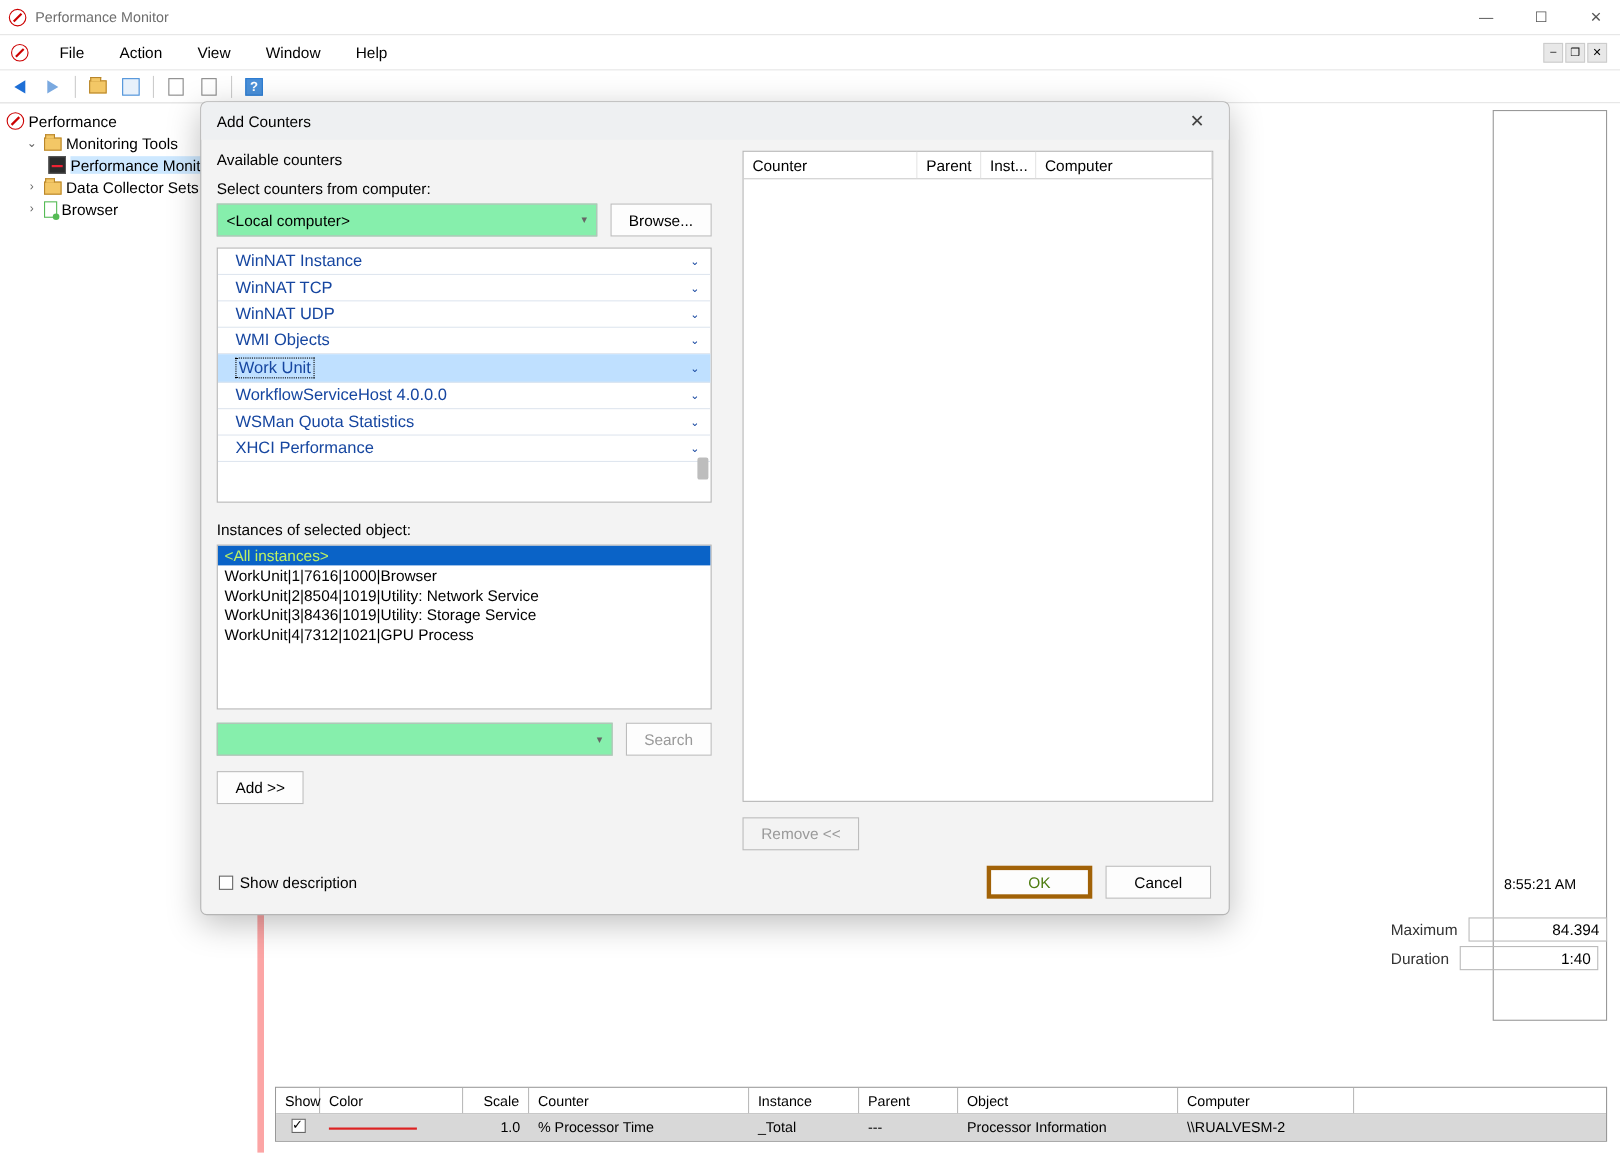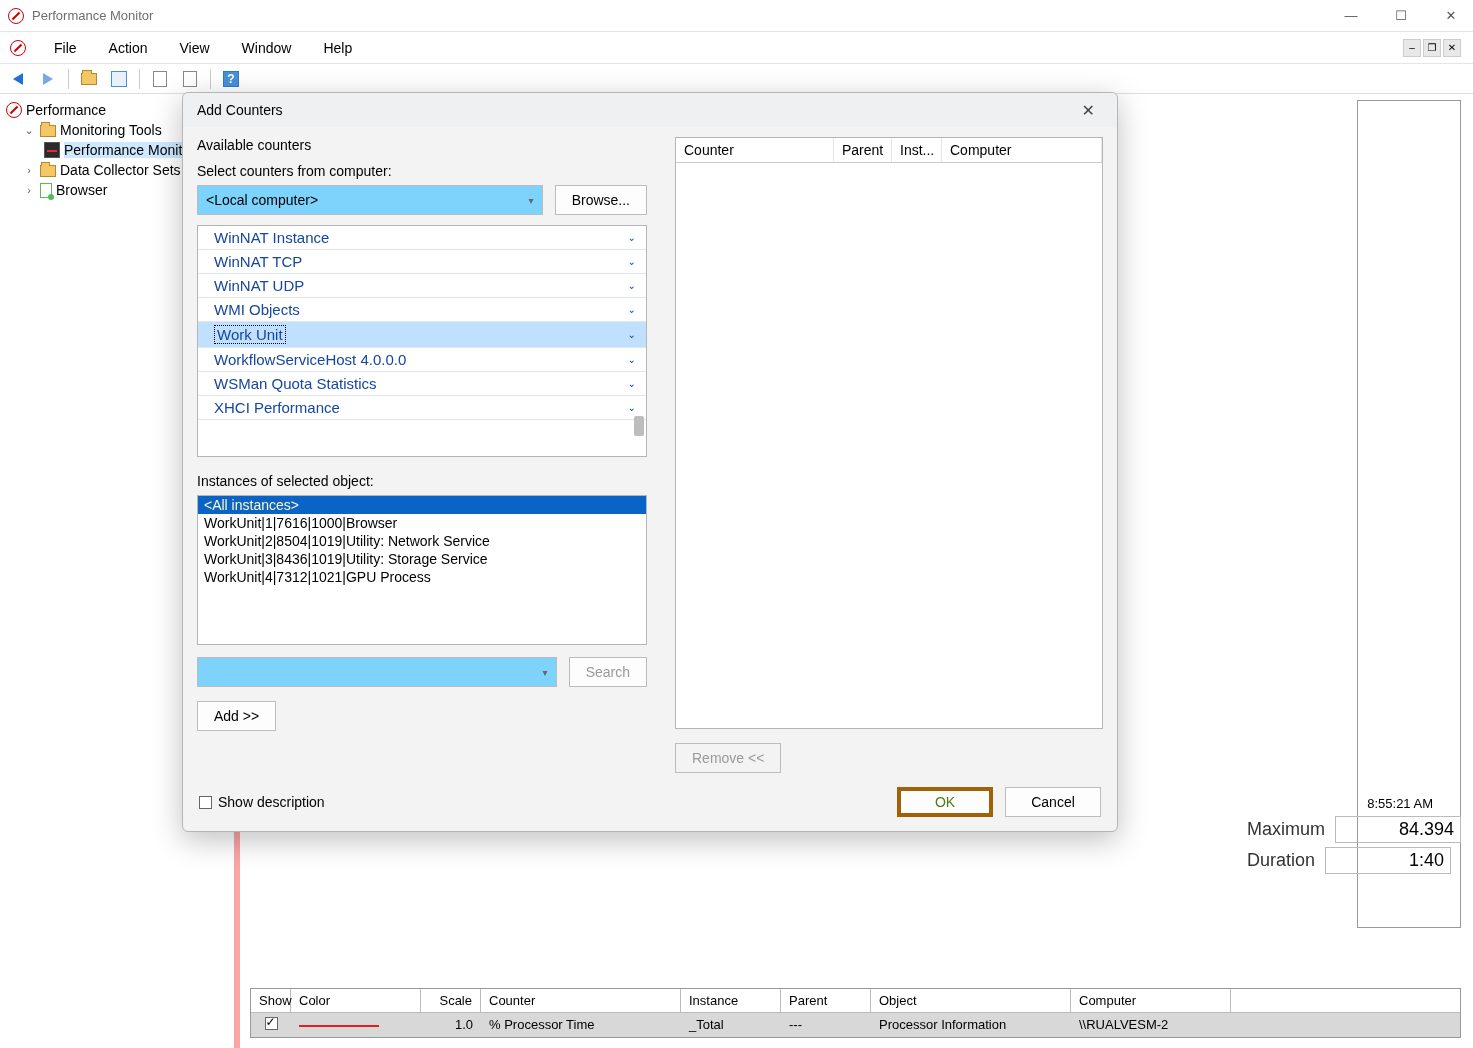--- a/index.html
+++ b/index.html
@@ -47,21 +47,21 @@
 .ticon.fold::before{content:"";position:absolute;width:7px;height:3px;background:#f3c766;border:1px solid #b8862b;border-bottom:none;top:-4px;left:0;}
 .ticon.mon{background:#2b2b2b;border:1px solid #555;position:relative;}
 .ticon.mon::before{content:"";position:absolute;left:2px;right:2px;top:7px;height:2px;background:#e23;}
 .ticon.rep{background:#fff;border:1px solid #5b5;width:12px;height:15px;position:relative;}
 .ticon.rep::before{content:"";position:absolute;width:6px;height:6px;background:#5b5;border-radius:50%;right:-3px;bottom:-3px;}
 .tree-row.sel .label{ background:#cde8ff;}
 
 .content { flex:1; position:relative; background:#fff;}
 .chart-area{position:absolute;right:12px;top:6px;bottom:120px;width:104px;border:1px solid #999;background:#fff;}
 .time-label{position:absolute;right:40px;top:702px;font-size:13px;}
-.stats{position:absolute;right:12px;top:722px;font-size:18px;}
+.stats{position:absolute;right:12px;top:740px;font-size:14px;}
 .stats-row{display:flex;align-items:center;gap:10px;margin-bottom:4px;}
 .stats-row .lab{color:#333;}
 .stats-row .val{border:1px solid #bbb;width:126px;text-align:right;padding:2px 6px;}
 
 .legend-table{position:absolute;left:10px;right:12px;bottom:10px;border:1px solid #999;background:#f0f0f0;}
 .legend-head{display:flex;background:#fff;border-bottom:1px solid #bbb;}
 .legend-head div{padding:4px 8px;border-right:1px solid #bbb;font-size:13px;}
 .legend-row{display:flex;background:#d8d8d8;}
 .legend-row div{padding:4px 8px;font-size:13px;}
 .lc-show{width:40px;text-align:center;}
@@ -78,33 +78,33 @@
 
 
 .dialog{position:absolute;left:182px;top:92px;width:936px;height:740px;background:#f3f3f3;border:1px solid #b5b5b5;border-radius:6px;box-shadow:0 8px 30px rgba(0,0,0,.25);display:flex;flex-direction:column;}
 .dlg-title{height:34px;display:flex;align-items:center;padding:0 14px;font-size:14px;background:#eef0f2;border-radius:6px 6px 0 0;}
 .dlg-title .close{margin-left:auto;font-size:16px;color:#444;cursor:default;padding:4px 8px;}
 .dlg-body{flex:1;display:flex;padding:10px 14px 0;gap:28px;}
 .dlg-left{width:450px;display:flex;flex-direction:column;}
 .dlg-right{flex:1;display:flex;flex-direction:column;}
 .sect-label{font-size:14px;margin-bottom:6px;}
 .combo-row{display:flex;gap:12px;margin-bottom:10px;}
-.combo{flex:1;height:30px;border:1px solid #bcbcbc;background:#7dd3fc;display:flex;align-items:center;padding:0 8px;font-size:14px;justify-content:space-between;}
+.combo{flex:1;height:30px;border:1px solid #bcbcbc;background:#86efac;display:flex;align-items:center;padding:0 8px;font-size:14px;justify-content:space-between;}
 .combo .chev{color:#666;font-size:10px;}
 .btn{height:30px;padding:0 16px;border:1px solid #bcbcbc;background:#fdfdfd;font-size:14px;cursor:default;display:flex;align-items:center;}
 .counter-list{border:1px solid #b5b5b5;background:#fff;height:232px;position:relative;overflow:hidden;}
 .counter-list .scroll-thumb{position:absolute;right:2px;top:190px;width:10px;height:20px;background:#bdbdbd;border-radius:2px;}
 .cl-item{display:flex;align-items:center;padding:3px 10px 3px 16px;color:#1646a0;font-size:15px;justify-content:space-between;border-bottom:1px solid #dfe6ef;cursor:default;}
 .cl-item.selected{background:#bfe0ff;}
 .cl-item.selected .txt{border:1px dotted #000;padding:0 2px;}
 .cl-item .chev{color:#1646a0;font-size:10px;}
 .inst-label{margin-top:16px;font-size:14px;}
 .inst-list{margin-top:6px;border:1px solid #b5b5b5;background:#fff;height:150px;font-size:14px;overflow:hidden;}
 .inst-item{padding:1px 6px;white-space:nowrap;cursor:default;}
-.inst-item.sel{background:#0a63c7;color:#fef9c3;}
+.inst-item.sel{background:#0a63c7;color:#bef264;}
 .search-row{display:flex;gap:12px;margin-top:12px;}
 .search-row .combo{flex:1;color:#999;}
 .search-row .btn{color:#999;}
 .add-row{display:flex;justify-content:flex-start;margin-top:14px;}
 .added-grid{border:1px solid #b5b5b5;background:#fff;flex:1;margin-top:0;}
 .added-head{display:flex;border-bottom:1px solid #ccc;}
 .added-head div{padding:4px 8px;font-size:14px;border-right:1px solid #e5e5e5;}
 .ac-counter{width:158px;}.ac-parent{width:58px;}.ac-inst{width:50px;}.ac-comp{flex:1;}
 .remove-row{display:flex;margin-top:14px;}
 .remove-row .btn{color:#9a9a9a;background:#f3f3f3;}

